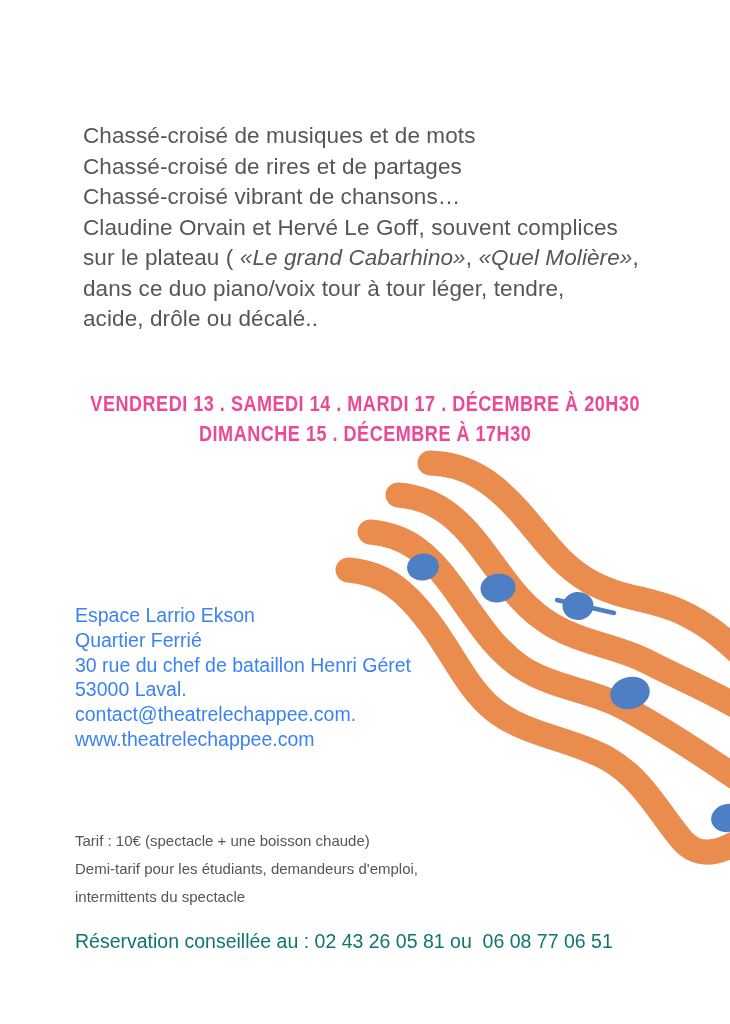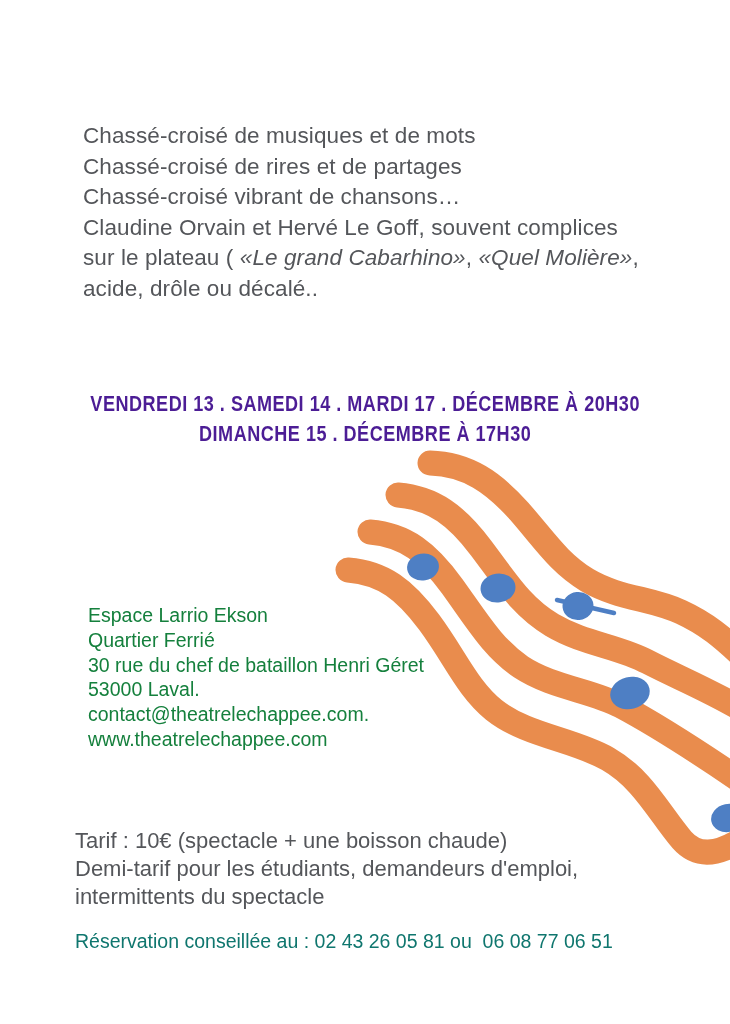--- a/index.html
+++ b/index.html
@@ -33,45 +33,45 @@
     color: #54565A;
     letter-spacing: 0.1px;
   }
   .intro .it { font-style: italic; }
   .dates {
     position: absolute;
     left: 0;
     top: 389px;
     width: 730px;
     text-align: center;
-    color: #4c1d95;
+    color: #ec4899;
   }
   .dates-inner {
     display: inline-block;
     transform: scaleX(0.84);
     transform-origin: 50% 0;
     font-weight: 700;
     font-size: 21.5px;
     line-height: 30px;
     letter-spacing: 0.6px;
     white-space: nowrap;
   }
   .address {
     position: absolute;
-    left: 88px;
+    left: 75px;
     top: 603px;
     font-size: 19.5px;
     line-height: 24.8px;
-    color: #15803d;
+    color: #3b82f6;
   }
   .pricing {
     position: absolute;
     left: 75px;
     top: 827px;
-    font-size: 22px;
+    font-size: 15px;
     line-height: 28px;
     color: #54565A;
   }
   .reservation {
     position: absolute;
     left: 75px;
     top: 928px;
     font-size: 19.5px;
     line-height: 26px;
     color: #0f766e;
@@ -99,20 +99,21 @@
       <ellipse cx="728" cy="818" rx="17" ry="14" transform="rotate(-12 728 818)" fill="#4E7FC4"></ellipse>
     </g>
   </svg>
 
   <div class="intro">
     <div><span>Chassé-croisé de musiques et de mots</span></div>
     <div><span>Chassé-croisé de rires et de partages</span></div>
     <div><span>Chassé-croisé vibrant de chansons…</span></div>
     <div><span>Claudine Orvain et Hervé Le Goff, souvent complices</span></div>
     <div><span>sur le plateau ( </span><span class="it">«Le grand Cabarhino»</span><span>, </span><span class="it">«Quel Molière»</span><span>,</span></div>
+    <div><span>dans ce duo piano/voix tour à tour léger, tendre,</span></div>
     <div><span>acide, drôle ou décalé..</span></div>
   </div>
 
   <div class="dates">
     <div class="dates-inner">
       <div>VENDREDI 13 . SAMEDI 14 . MARDI 17 . DÉCEMBRE À 20H30</div>
       <div>DIMANCHE 15 . DÉCEMBRE À 17H30</div>
     </div>
   </div>
 

